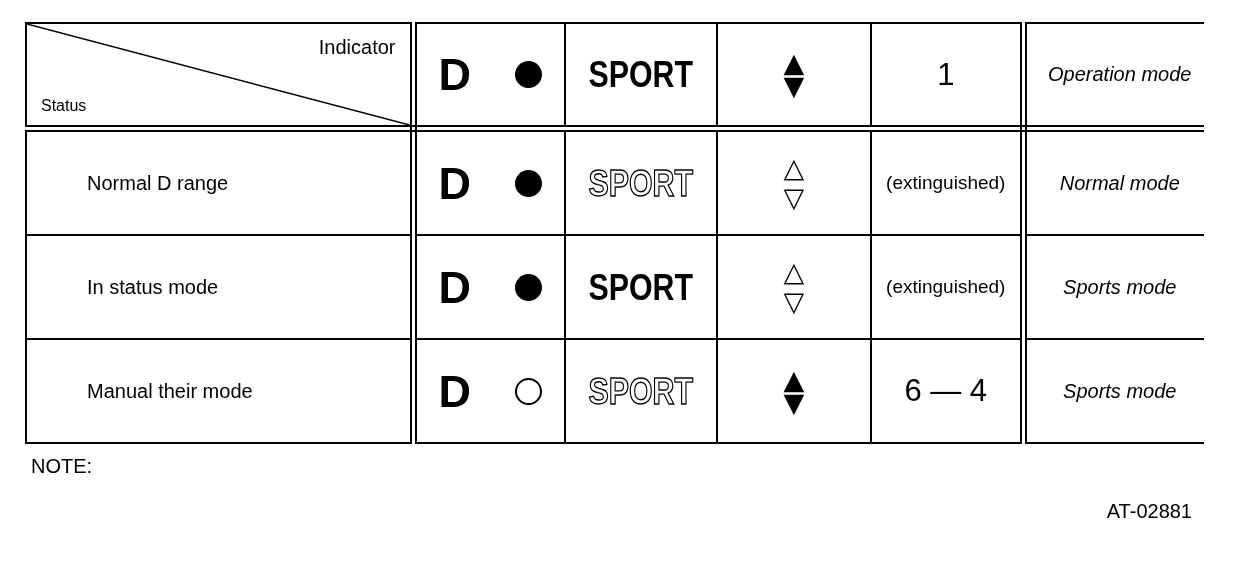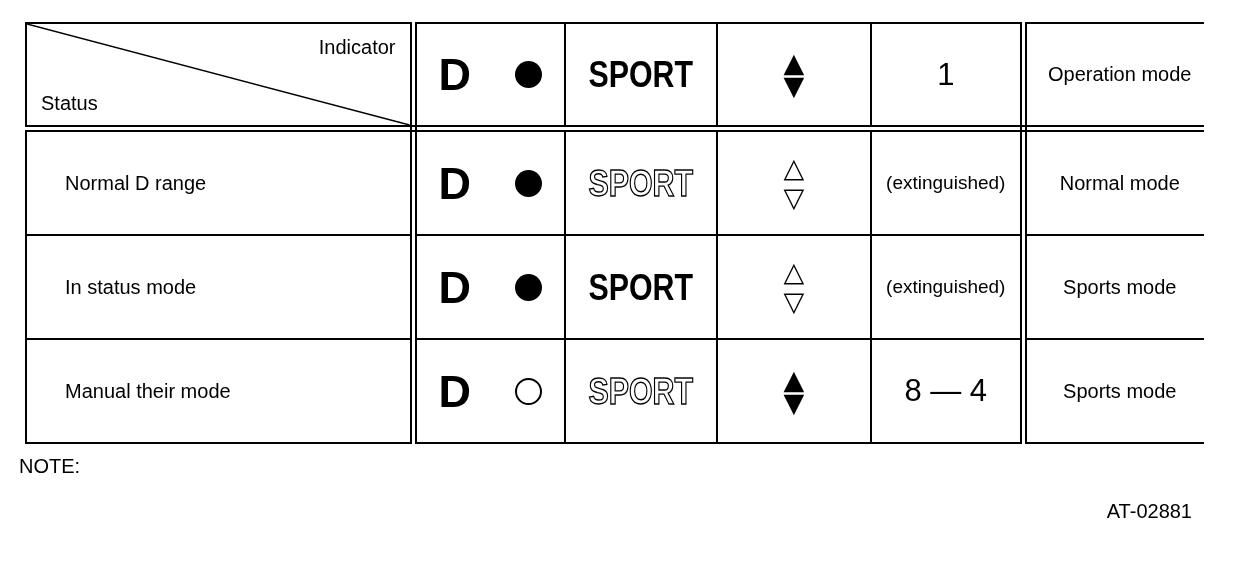--- a/index.html
+++ b/index.html
@@ -25,29 +25,29 @@
   .indicator-table td {
     border: 2px solid #000;
     padding: 0;
     text-align: center;
     vertical-align: middle;
     background: #fff;
     overflow: hidden;
   }
   tr.header-row td { border-bottom: 7px double #000; height: 101px; }
   tr.body-row td { height: 102px; }
-  td.col-status { border-right: 7px double #000; text-align: left; padding-left: 38px; font-size: 20px; }
+  td.col-status { border-right: 7px double #000; text-align: left; padding-left: 60px; font-size: 20px; }
   td.col-shift  { border-right: 7px double #000; }
-  td.col-mode   { font-size: 20px; }
+  td.col-mode   { font-size: 20px; font-style: italic; }
 
   
   td.corner-cell { position: relative; padding-left: 0; }
   .corner-svg { position: absolute; left: 0; top: 0; width: 100%; height: 100%; display: block; }
   .corner-indicator { position: absolute; top: 12px; right: 14px; font-size: 20px; }
-  .corner-status    { position: absolute; bottom: 10px; left: 14px; font-size: 20px; }
+  .corner-status    { position: absolute; bottom: 10px; left: 14px; font-size: 16px; }
 
   
   .d-pair { display: inline-flex; align-items: center; gap: 44px; }
   .d-letter { font-size: 45px; font-weight: bold; line-height: 1; }
   .circle { display: inline-block; border-radius: 50%; }
   .circle-filled  { width: 27px; height: 27px; background: #000; }
   .circle-outline { width: 23px; height: 23px; background: #fff; border: 2px solid #000; }
 
   
   .sport { display: inline-block; font-weight: bold; font-size: 37px; line-height: 1; transform: scaleX(0.82); letter-spacing: 0px; }
@@ -58,21 +58,21 @@
   .arrows { display: inline-flex; flex-direction: column; align-items: center; font-family: "DejaVu Sans", sans-serif; font-size: 27px; }
   .arrow { display: block; line-height: 20px; height: 20px; }
   .arrows-solid { gap: 3px; }
   .arrows-outline { gap: 10px; }
 
   
   .shift-text { font-size: 19px; letter-spacing: 0px; }
   .shift-numeral { font-size: 31px; }
 
   
-  .note-block { position: absolute; left: 19px; top: 453px; font-size: 20px; line-height: 26px; }
+  .note-block { position: absolute; left: 31px; top: 453px; font-size: 20px; line-height: 26px; }
   .figure-code { position: absolute; right: 12px; top: 500px; font-size: 20px; }
 </style>
 </head>
 <body>
 
 <div class="page">
 
   <table class="indicator-table">
     <colgroup>
       <col style="width:387px">
@@ -181,21 +181,21 @@
         <td>
           <span class="sport sport-outline">SPORT</span>
         </td>
         <td>
           <span class="arrows arrows-solid">
             <span class="arrow">▲</span>
             <span class="arrow">▼</span>
           </span>
         </td>
         <td class="col-shift">
-          <span class="shift-numeral">8 — 4</span>
+          <span class="shift-numeral">6 — 4</span>
         </td>
         <td class="col-mode">
           <span>Sports mode</span>
         </td>
       </tr>
     </tbody>
   </table>
 
   <div class="note-block">
     <div>NOTE:</div>

